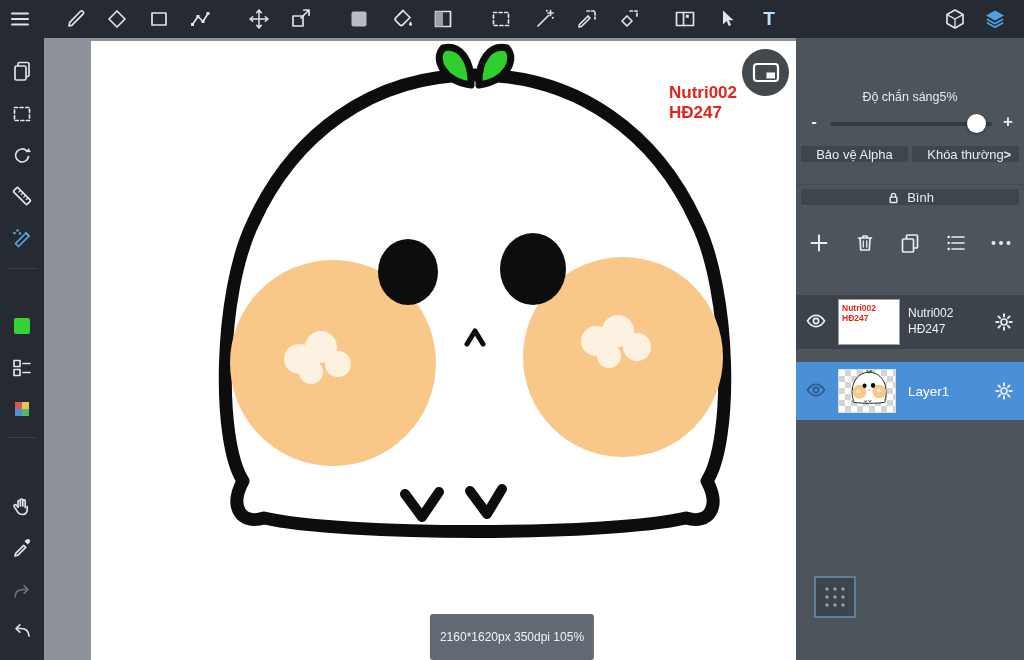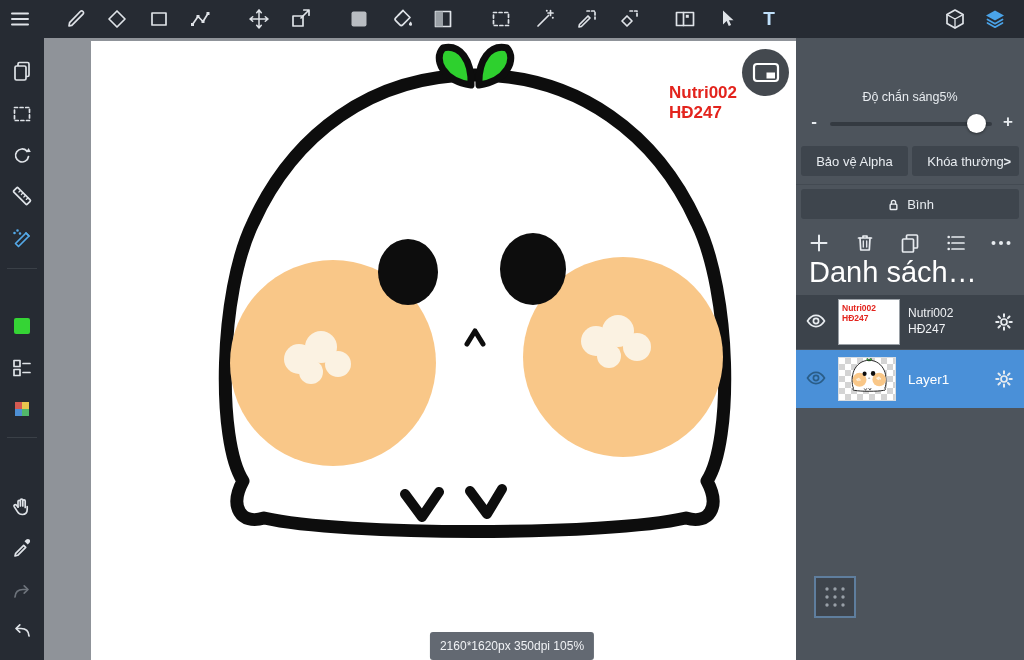--- a/index.html
+++ b/index.html
@@ -19,43 +19,43 @@
   .sidebar{position:absolute;top:38px;left:0;width:44px;height:622px;background:#262b33;z-index:4}
   .sb{position:absolute;left:9px;width:26px;height:26px;display:flex;align-items:center;justify-content:center;cursor:pointer}
   .sb-sep{position:absolute;left:7px;right:7px;border-top:1px solid #3a4047}
   
   .canvas-area{position:absolute;left:44px;top:38px;width:752px;height:622px;background:#8f9399;overflow:hidden}
   .white-canvas{position:absolute;left:47px;top:3px;width:705px;height:619px;background:#ffffff}
   .watermark{position:absolute;left:578px;top:42px;font-size:17px;font-weight:bold;color:#e3241d;line-height:1.15}
   .nav-btn{position:absolute;left:698px;top:11px;width:47px;height:47px;border-radius:50%;
     background:rgba(52,57,64,.92);display:flex;align-items:center;justify-content:center;cursor:pointer}
   .status-pill{position:absolute;left:512px;bottom:0;transform:translateX(-50%);
-    background:rgba(86,92,102,.92);color:#f0f2f5;font-size:12px;padding:7px 10px;border-radius:3px;white-space:nowrap;z-index:6}
+    background:rgba(86,92,102,.92);color:#f0f2f5;font-size:12px;padding:16px 10px;border-radius:3px;white-space:nowrap;z-index:6}
   
   .rp{position:absolute;left:796px;top:38px;width:228px;height:622px;background:#4d545c;color:#e8ecf0;z-index:5}
   .rp-header{position:absolute;top:0;left:0;right:0;height:44px;display:flex;align-items:center;justify-content:center;
     font-size:15px;color:#f2f4f7;border-bottom:1px solid #434a52}
   .op-row{position:absolute;top:52px;left:13px;right:13px;display:flex;justify-content:center;font-size:12.5px}
   .slider{position:absolute;top:74px;left:0;right:0;height:24px}
   .sl-minus{position:absolute;left:10px;top:0;width:16px;text-align:center;font-size:17px;font-weight:bold;cursor:pointer}
   .sl-plus{position:absolute;right:8px;top:0;width:16px;text-align:center;font-size:17px;font-weight:bold;cursor:pointer}
   .sl-track{position:absolute;left:34px;right:32px;top:10px;height:4px;background:#343a41;border-radius:2px;cursor:pointer}
   .sl-knob{position:absolute;right:6px;top:-8px;width:19px;height:19px;border-radius:50%;background:#fff;box-shadow:0 1px 3px rgba(0,0,0,.45)}
-  .btnrow{position:absolute;left:5px;right:5px;height:30px;display:flex;gap:4px}
+  .btnrow{position:absolute;left:5px;right:5px;height:16px;display:flex;gap:4px}
   .pbtn{flex:1;background:#3e454d;border-radius:3px;display:flex;align-items:center;justify-content:center;
     font-size:13px;color:#e8ecf0;position:relative;cursor:pointer}
   .pbtn svg{margin-right:6px}
   .chev{position:absolute;right:8px;font-size:13px;font-weight:bold}
   .rp-sep{position:absolute;left:0;right:0;border-top:1px solid #434a52}
   .iconrow{position:absolute;top:190px;left:10px;right:10px;height:30px;display:flex;justify-content:space-between;align-items:center}
   .iconrow>div{width:26px;height:26px;display:flex;align-items:center;justify-content:center;cursor:pointer}
   .list-title{position:absolute;top:218px;left:13px;font-size:29px;color:#ffffff;white-space:nowrap;overflow:hidden;max-width:208px}
   .lrow{position:absolute;left:0;width:228px;cursor:pointer}
   .lrow1{top:257px;height:54px;background:#3c434b}
-  .lrow2{top:312px;height:58px;background:#4a90d8}
+  .lrow2{top:324px;height:58px;background:#4a90d8}
   .eye{position:absolute;left:8px;top:50%;transform:translateY(-50%);width:26px;height:26px;cursor:pointer}
   .gearw{position:absolute;right:8px;top:50%;transform:translateY(-50%);width:24px;height:24px;cursor:pointer}
   .thumb1{position:absolute;left:42px;top:4px;width:62px;height:46px;background:#fff;border:1px solid #9aa0a6;
     padding:3px 3px;box-sizing:border-box}
   .thumb1 div{font-size:8.5px;font-weight:bold;color:#e3241d;line-height:1.2}
   .thumb2{position:absolute;left:42px;top:7px;width:58px;height:44px;border:1px solid #d8dde2;box-sizing:border-box;
     background-color:#fff;
     background-image:linear-gradient(45deg,#d4d4d4 25%,transparent 25%,transparent 75%,#d4d4d4 75%),
                      linear-gradient(45deg,#d4d4d4 25%,transparent 25%,transparent 75%,#d4d4d4 75%);
     background-size:12px 12px;background-position:0 0,6px 6px;overflow:hidden}
@@ -377,21 +377,20 @@
     </div>
     <div>
       <svg class="pic" viewBox="0 0 24 24">
           <circle cx="4.5" cy="12" r="2" class="f"></circle>
           <circle cx="12" cy="12" r="2" class="f"></circle>
           <circle cx="19.5" cy="12" r="2" class="f"></circle>
         </svg>
     </div>
   </div>
 
-  <div class="list-title">Danh sách…</div>
 
   <div class="lrow lrow1">
     <div class="eye">
       <svg class="pic" viewBox="0 0 24 24">
           <path d="M3.5 12c2.5-3.8 5.3-5.6 8.5-5.6S18 8.2 20.5 12c-2.5 3.8-5.3 5.6-8.5 5.6S6 15.8 3.5 12z"></path>
           <circle cx="12" cy="12" r="2.6"></circle>
         </svg>
     </div>
     <div class="thumb1">
       <div>Nutri002</div>

